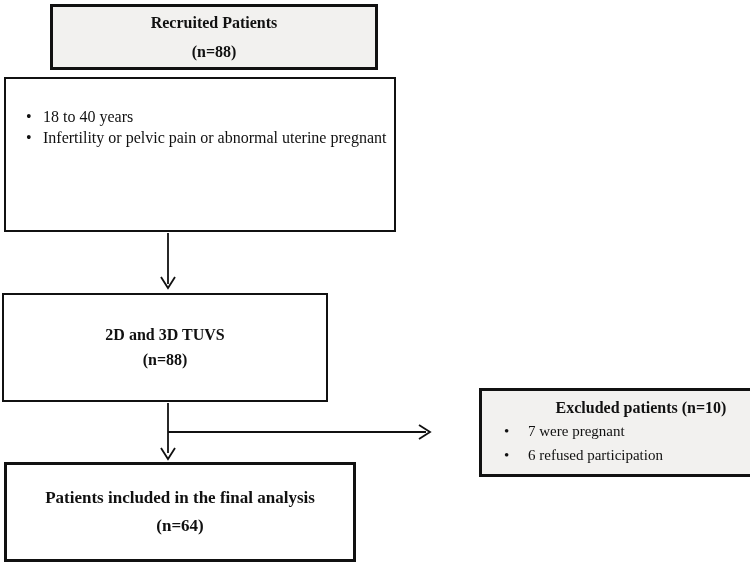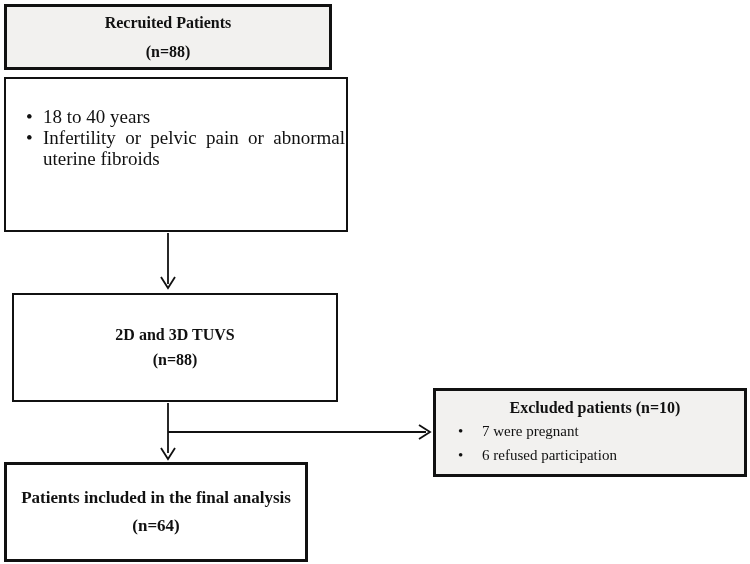--- a/index.html
+++ b/index.html
@@ -12,74 +12,74 @@
     color: var(--text-color, #111111);
     overflow: hidden;
   }
   .box {
     position: absolute;
     box-sizing: border-box;
     background: var(--plain-box-bg, #ffffff);
     border: 2px solid var(--border-color, #111111);
   }
   .box.thick { border-width: 3px; }
-  .box.shaded { background: var(--shaded-box-bg, #f2f1ef); }
+  .box.shaded { background: var(--shaded-box-bg, #f2f1ef); margin-left: 46px; }
 
   .center-stack {
     display: flex;
     flex-direction: column;
     align-items: center;
     justify-content: center;
     text-align: center;
     font-weight: bold;
   }
 
   #box-recruited {
     left: 4px; top: 4px; width: 328px; height: 66px;
     gap: 13px; font-size: 16px; line-height: 16px;
   }
 
   #box-criteria {
-    left: 4px; top: 77px; width: 344px; height: 155px;
+    left: 4px; top: 77px; width: 392px; height: 155px;
     padding: 27px 1px 0 20px;
-    font-size: 19px;
+    font-size: 16px;
   }
   .bullet-list { margin: 0; padding: 0; list-style: none; }
   .bullet-list li {
     position: relative;
     padding-left: 17px;
     line-height: 21px;
   }
   .bullet-list li::before {
     content: "\2022";
     position: absolute;
     left: 0;
   }
   #box-criteria li { text-align: justify; }
 
   #box-tuvs {
-    left: 12px; top: 293px; width: 326px; height: 109px;
+    left: 2px; top: 293px; width: 326px; height: 109px;
     gap: 3px; font-size: 16px; line-height: 22px;
   }
 
   #box-excluded {
     left: 433px; top: 388px; width: 314px; height: 89px;
     padding: 5px 12px 0 22px;
     font-size: 15px;
   }
   .excluded-title {
     text-align: center;
     font-weight: bold;
     font-size: 16px;
     line-height: 23px;
   }
   #box-excluded li { line-height: 24px; padding-left: 24px; }
 
   #box-final {
-    left: 4px; top: 462px; width: 304px; height: 100px;
+    left: 4px; top: 462px; width: 352px; height: 100px;
     gap: 2px; font-size: 17px; line-height: 26px;
     border-width: 3px;
   }
 
   .arrows {
     position: absolute;
     left: 0; top: 0;
     pointer-events: none;
   }
   .arrows line, .arrows polyline {
@@ -109,21 +109,21 @@
   </svg>
 
   <div class="box thick shaded center-stack" id="box-recruited">
     <div>Recruited Patients</div>
     <div>(n=88)</div>
   </div>
 
   <div class="box" id="box-criteria">
     <ul class="bullet-list">
       <li>18 to 40 years</li>
-      <li>Infertility or pelvic pain or abnormal uterine fibroids</li>
+      <li>Infertility or pelvic pain or abnormal uterine pregnant</li>
     </ul>
   </div>
 
   <div class="box center-stack" id="box-tuvs">
     <div>2D and 3D TUVS</div>
     <div>(n=88)</div>
   </div>
 
   <div class="box thick shaded" id="box-excluded">
     <div class="excluded-title">Excluded patients (n=10)</div>

